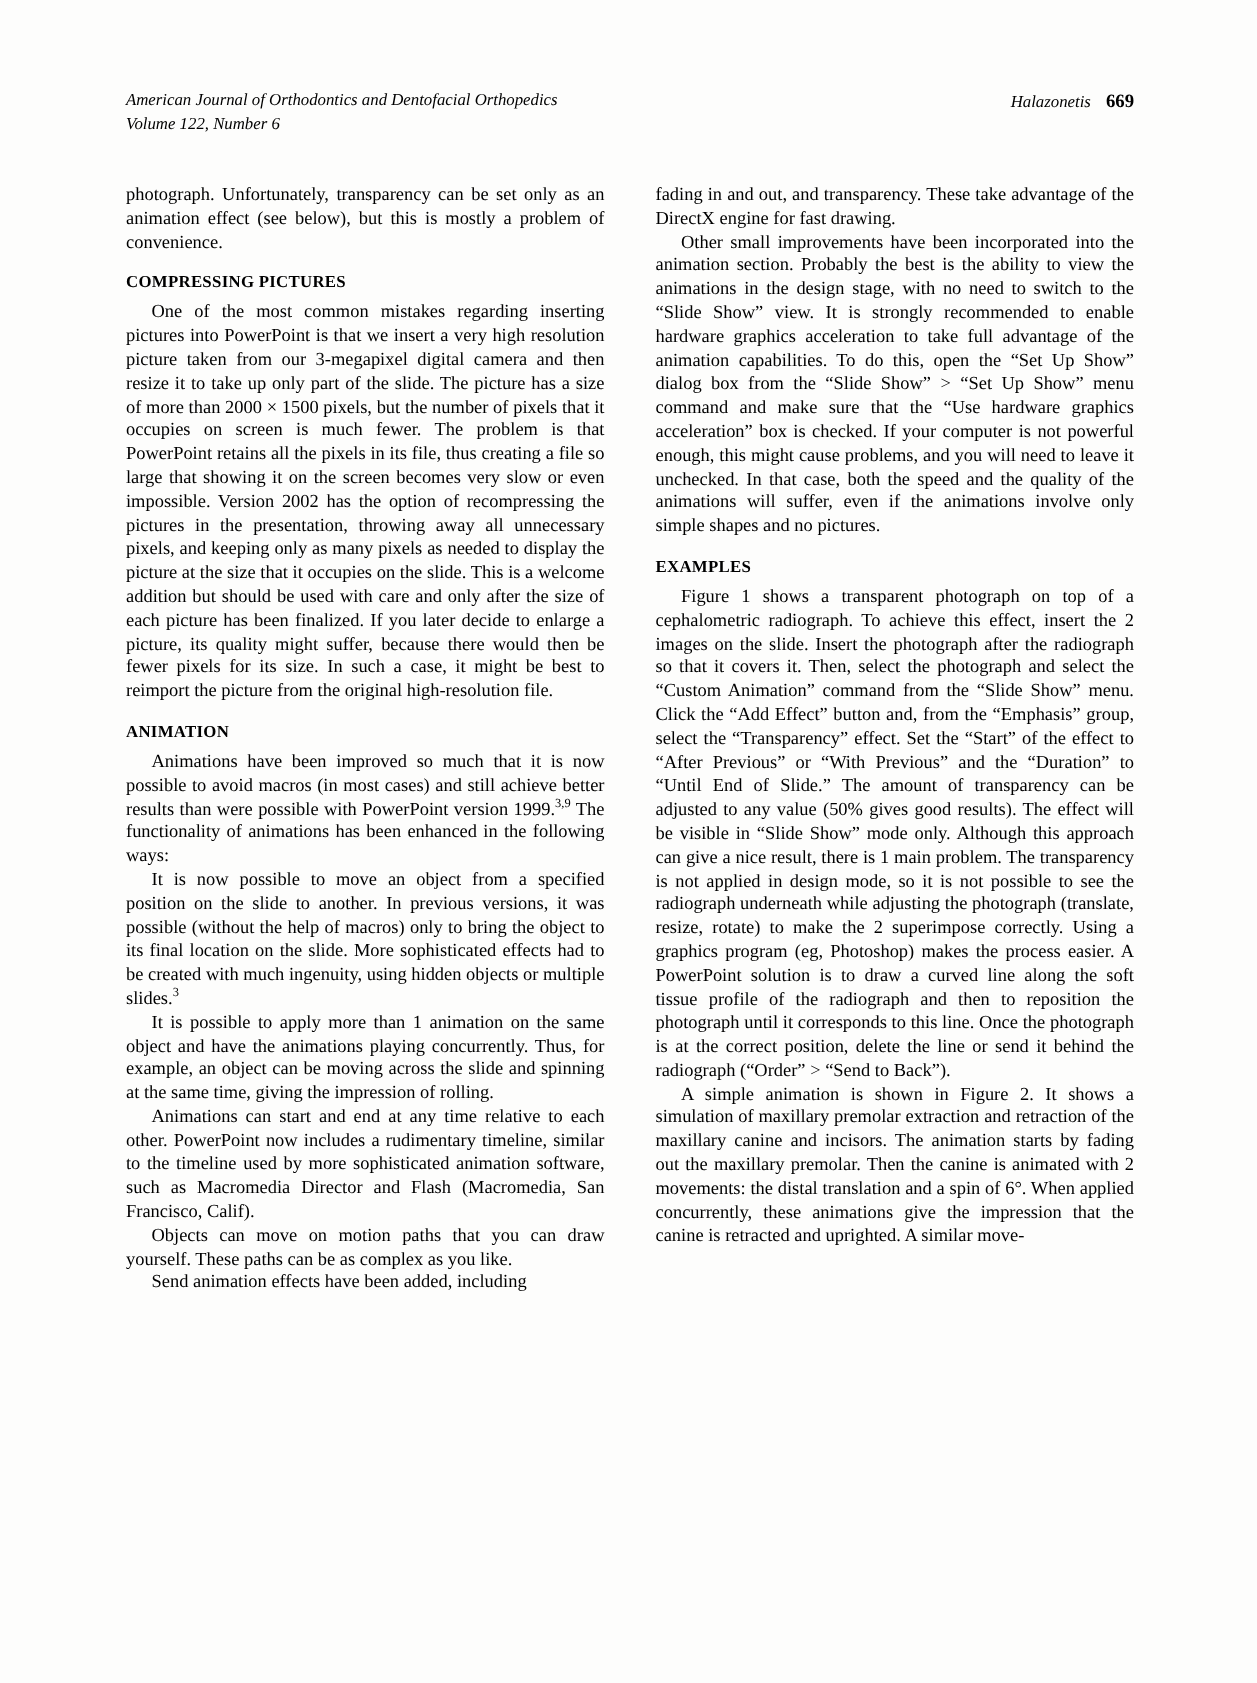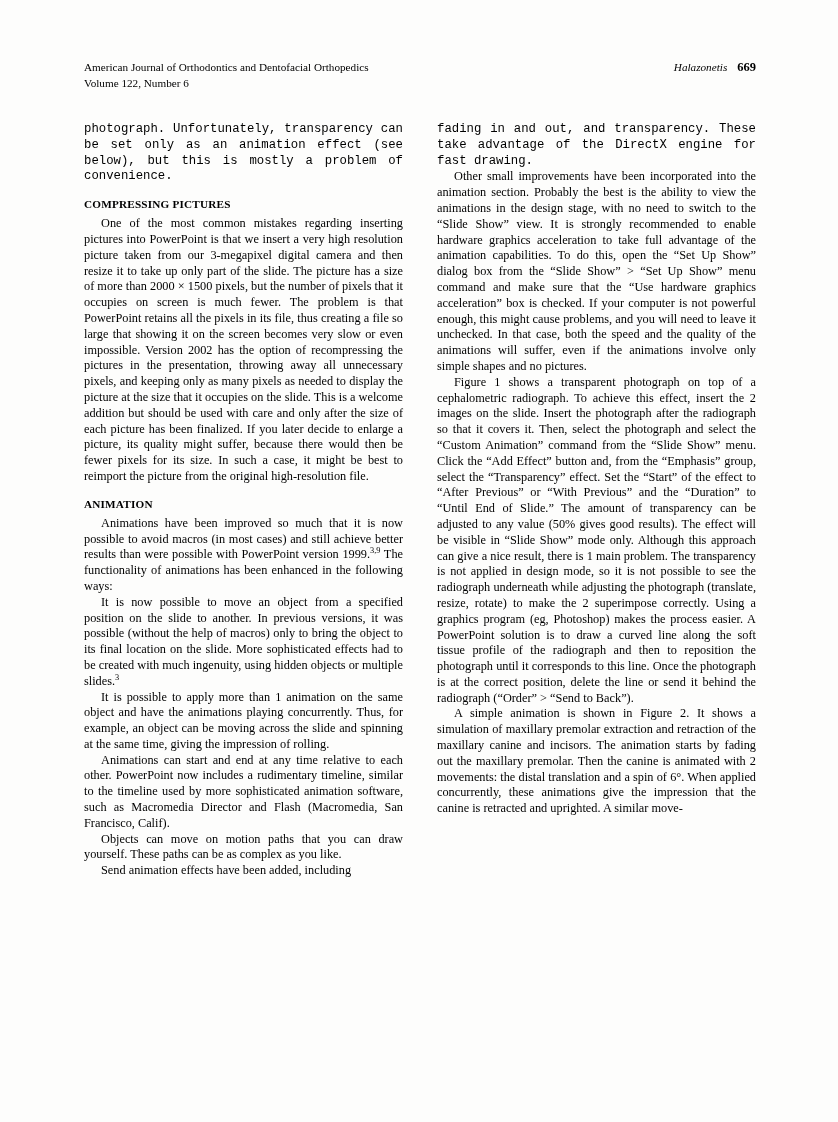--- a/index.html
+++ b/index.html
@@ -26,20 +26,21 @@
     position: absolute;
     left: 84px;
     top: 60px;
     width: 672px;
     display: flex;
     justify-content: space-between;
     align-items: flex-start;
     font-size: 11.2px;
   }
   .header-left {
+    font-style: italic;
     line-height: 1.42;
   }
   .header-right {
     font-style: italic;
     white-space: nowrap;
     padding-top: 0px;
   }
   .header-right .pagenum {
     font-style: normal;
     font-weight: bold;
@@ -62,21 +63,20 @@
     margin: 0;
     font-size: 12.3px;
     line-height: 1.285;
     text-align: justify;
     text-indent: 17px;
     hyphens: auto;
     -webkit-hyphens: auto;
   }
   p.noindent {
     text-indent: 0;
-    font-family: Liberation Mono, monospace;
   }
   h2 {
     margin: 0;
     font-family: Liberation Serif, serif;
     font-size: 11.2px;
     font-weight: bold;
     letter-spacing: 0.2px;
     text-transform: uppercase;
     padding-top: 13px;
     padding-bottom: 6px;
@@ -124,20 +124,21 @@
       <p>Objects can move on motion paths that you can draw yourself. These paths can be as complex as you like.</p>
 
       <p>Send animation effects have been added, including</p>
     </div>
 
     <div class="col">
       <p class="noindent">fading in and out, and transparency. These take advantage of the DirectX engine for fast drawing.</p>
 
       <p>Other small improvements have been incorporated into the animation section. Probably the best is the ability to view the animations in the design stage, with no need to switch to the “Slide Show” view. It is strongly recommended to enable hardware graphics acceleration to take full advantage of the animation capabilities. To do this, open the “Set Up Show” dialog box from the “Slide Show” &gt; “Set Up Show” menu command and make sure that the “Use hardware graphics acceleration” box is checked. If your computer is not powerful enough, this might cause problems, and you will need to leave it unchecked. In that case, both the speed and the quality of the animations will suffer, even if the animations involve only simple shapes and no pictures.</p>
 
+      <h2>EXAMPLES</h2>
 
       <p>Figure 1 shows a transparent photograph on top of a cephalometric radiograph. To achieve this effect, insert the 2 images on the slide. Insert the photograph after the radiograph so that it covers it. Then, select the photograph and select the “Custom Animation” command from the “Slide Show” menu. Click the “Add Effect” button and, from the “Emphasis” group, select the “Transparency” effect. Set the “Start” of the effect to “After Previous” or “With Previous” and the “Duration” to “Until End of Slide.” The amount of transparency can be adjusted to any value (50% gives good results). The effect will be visible in “Slide Show” mode only. Although this approach can give a nice result, there is 1 main problem. The transparency is not applied in design mode, so it is not possible to see the radiograph underneath while adjusting the photograph (translate, resize, rotate) to make the 2 superimpose correctly. Using a graphics program (eg, Photoshop) makes the process easier. A PowerPoint solution is to draw a curved line along the soft tissue profile of the radiograph and then to reposition the photograph until it corresponds to this line. Once the photograph is at the correct position, delete the line or send it behind the radiograph (“Order” &gt; “Send to Back”).</p>
 
       <p>A simple animation is shown in Figure 2. It shows a simulation of maxillary premolar extraction and retraction of the maxillary canine and incisors. The animation starts by fading out the maxillary premolar. Then the canine is animated with 2 movements: the distal translation and a spin of 6°. When applied concurrently, these animations give the impression that the canine is retracted and uprighted. A similar move-</p>
     </div>
 
   </div>
 </div>
 
 </body></html>

